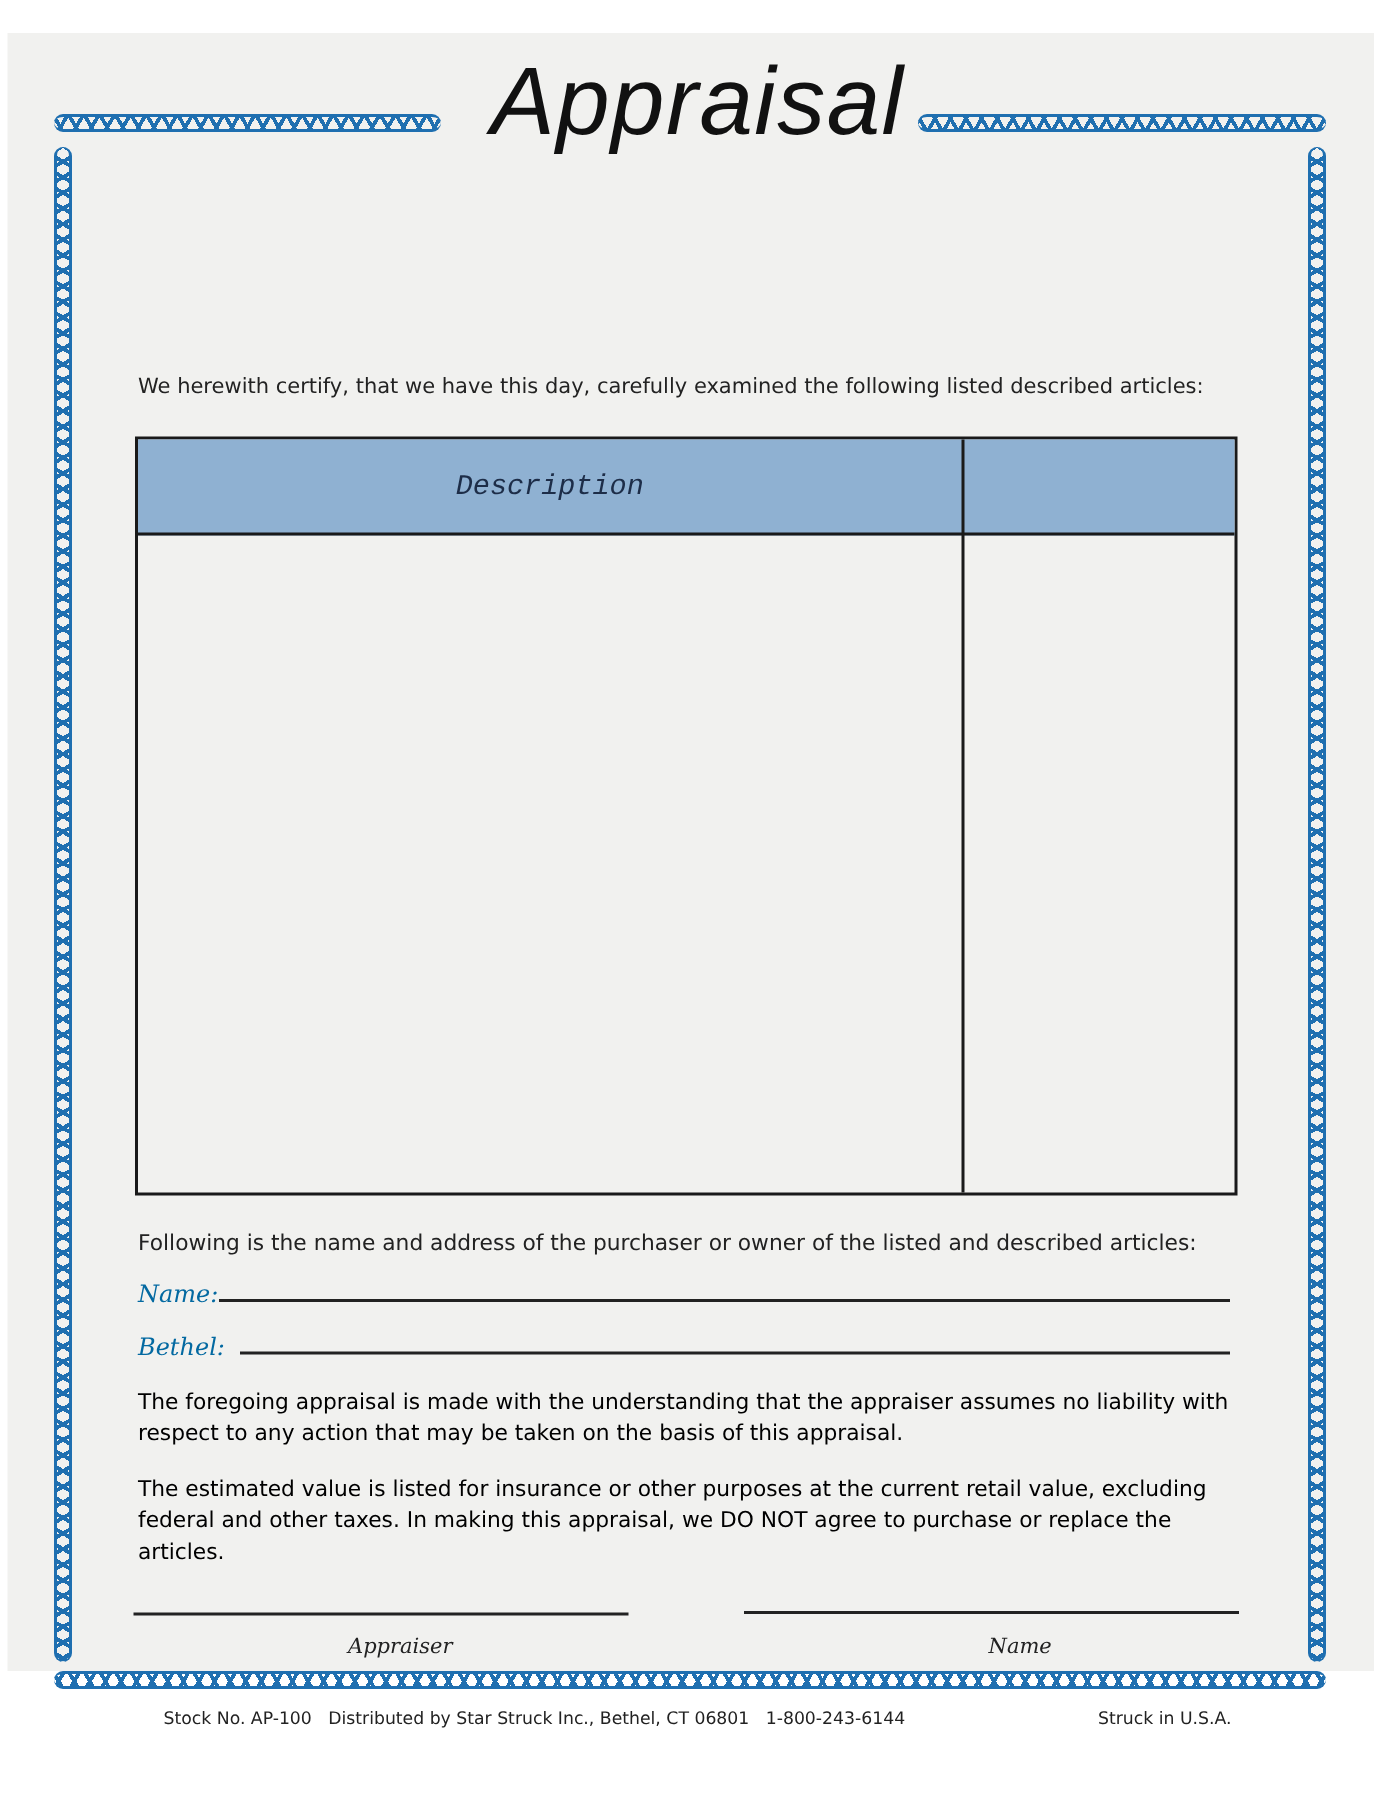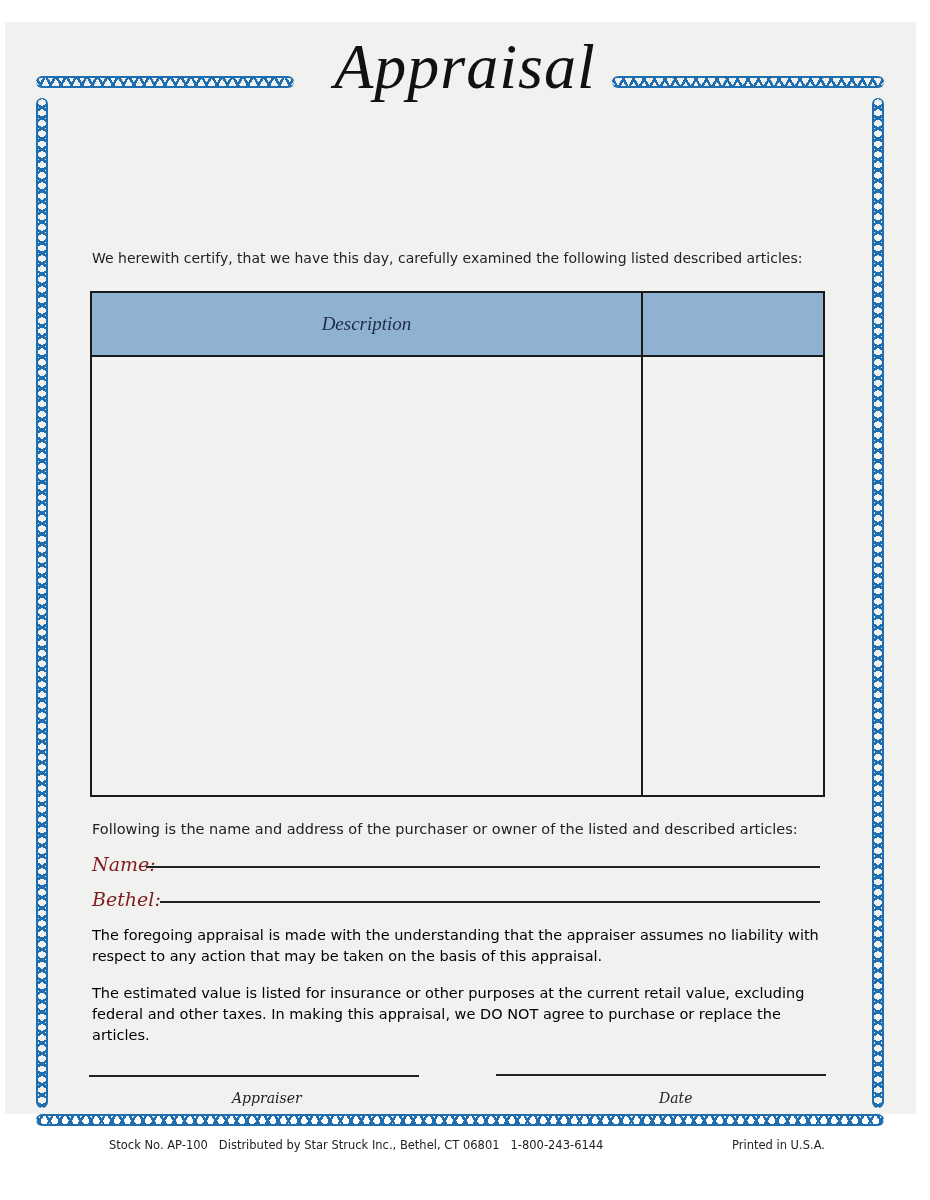--- a/index.html
+++ b/index.html
@@ -10,32 +10,32 @@
     background-image:
       repeating-linear-gradient(60deg, transparent 0 3px, #1f6fb0 3px 5.5px, transparent 5.5px 9px),
       repeating-linear-gradient(-60deg, transparent 0 3px, #1f6fb0 3px 5.5px, transparent 5.5px 9px);
     border-top:2px solid #1f6fb0; border-bottom:2px solid #1f6fb0; border-radius:7px; box-sizing:border-box; }
   .braid-v { position:absolute; width:12px;
     background-image:
       repeating-linear-gradient(30deg, transparent 0 3px, #1f6fb0 3px 5.5px, transparent 5.5px 9px),
       repeating-linear-gradient(-30deg, transparent 0 3px, #1f6fb0 3px 5.5px, transparent 5.5px 9px);
     border-left:2px solid #1f6fb0; border-right:2px solid #1f6fb0; border-radius:7px; box-sizing:border-box; }
   .title { position:absolute; left:300px; top:30px; width:330px; text-align:center;
-    font-family:Liberation Serif, serif; font-style:italic; font-size:64px; color:#111; letter-spacing:1px; }
+    font-family:Liberation Sans, sans-serif; font-style:italic; font-size:64px; color:#111; letter-spacing:1px; }
   .cert { position:absolute; left:92px; top:250px; font-size:14px; color:#222; }
   .tbl { position:absolute; left:90px; top:291px; width:735px; height:506px; border:2px solid #1a1a1a; box-sizing:border-box; }
   .th-row { position:absolute; left:0; top:0; right:0; height:62px; background:#8fb1d2; border-bottom:2px solid #1a1a1a; }
   .th-desc { position:absolute; left:0; top:0; width:549px; height:62px; display:flex; align-items:center; justify-content:center;
-    font-family:Liberation Serif, serif; font-style:italic; font-size:19px; color:#1d2d48; }
+    font-family:Liberation Mono, monospace; font-style:italic; font-size:19px; color:#1d2d48; }
   .th-val { position:absolute; left:551px; top:0; right:0; height:62px; display:flex; flex-direction:column; align-items:center; justify-content:center;
     font-family:"DejaVu Serif", serif; font-style:italic; font-size:18px; line-height:24px; color:#1d2d48; }
   .col-div { position:absolute; left:549px; top:0; bottom:0; width:2px; background:#1a1a1a; }
   .cell { position:absolute; top:64px; bottom:0; }
   .following { position:absolute; left:92px; top:821px; font-size:14.5px; color:#222; }
-  .field-label { position:absolute; font-family:"DejaVu Serif", serif; font-style:italic; font-size:19px; color:#7f1d1d; }
+  .field-label { position:absolute; font-family:"DejaVu Serif", serif; font-style:italic; font-size:16px; color:#0369a1; }
   .field-line { position:absolute; height:0; border-bottom:2px solid #222; background:transparent; }
   .para { position:absolute; left:92px; width:745px; font-size:14.5px; line-height:21px; color:#000000; }
   .sig-line { position:absolute; border-bottom:2px solid #222; }
   .sig-label { position:absolute; font-family:"DejaVu Serif", serif; font-style:italic; font-size:14px; color:#222;margin-left:16px; }
   .footer { position:absolute; top:1138px; font-size:11.5px; color:#222;margin-left:39px; }
 </style>
 </head>
 <body>
 
 <div class="paper"></div>
@@ -67,16 +67,16 @@
 <div class="field-label" style="left:92px; top:888px;">Bethel:</div>
 <div class="field-line" style="left:160px; top:901px; width:660px;"></div>
 
 <div class="para" style="top:925px;">The foregoing appraisal is made with the understanding that the appraiser assumes no liability with respect to any action that may be taken on the basis of this appraisal.</div>
 <div class="para" style="top:983px;">The estimated value is listed for insurance or other purposes at the current retail value, excluding federal and other taxes. In making this appraisal, we DO NOT agree to purchase or replace the articles.</div>
 
 <div class="sig-line" style="left:89px; top:1075px; width:330px;"></div>
 <div class="sig-label" style="left:216px; top:1090px;">Appraiser</div>
 
 <div class="sig-line" style="left:496px; top:1074px; width:330px;"></div>
-<div class="sig-label" style="left:643px; top:1090px;">Date</div>
+<div class="sig-label" style="left:643px; top:1090px;">Name</div>
 
 <div class="footer" style="left:70px; white-space:pre;">Stock No. AP-100   Distributed by Star Struck Inc., Bethel, CT 06801   1-800-243-6144</div>
-<div class="footer" style="left:693px;">Printed in U.S.A.</div>
+<div class="footer" style="left:693px;">Struck in U.S.A.</div>
 
 </body></html>

